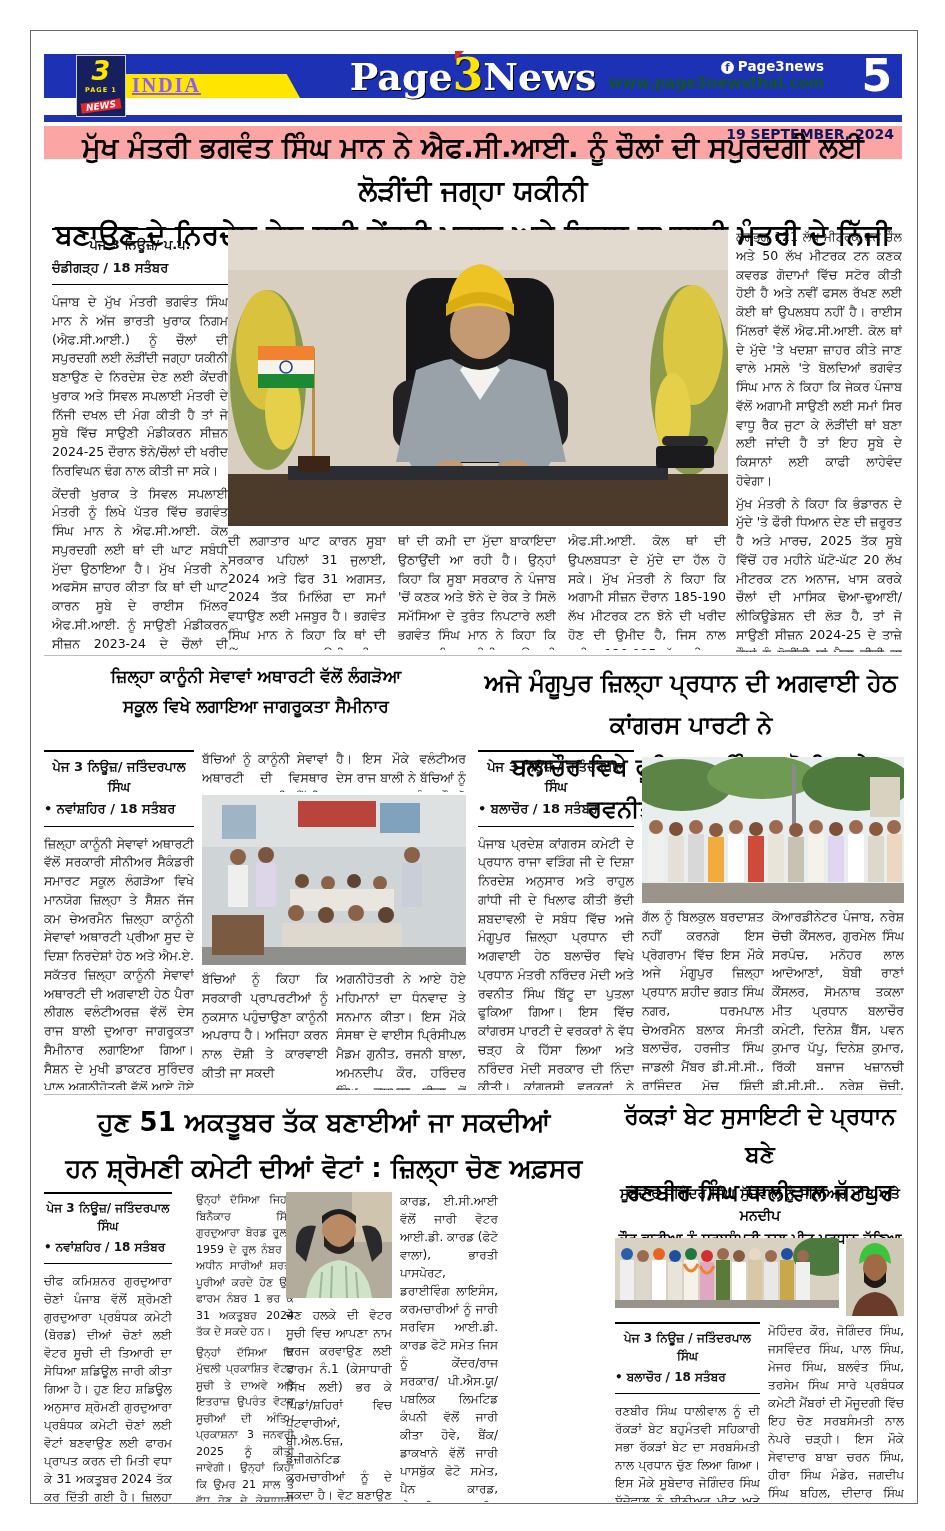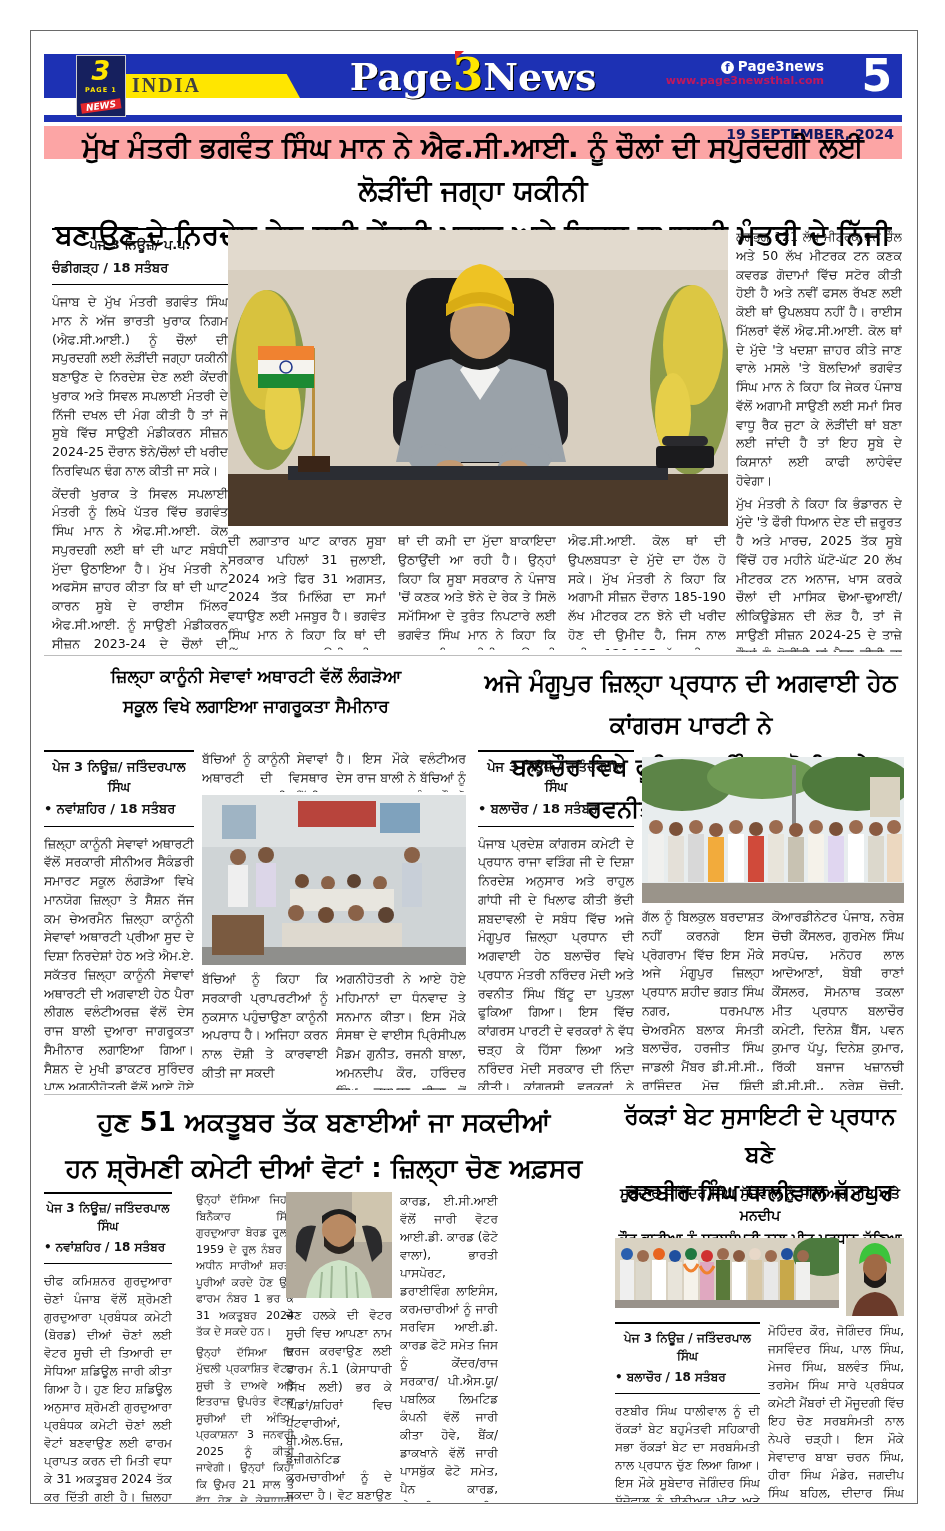--- a/index.html
+++ b/index.html
@@ -6,38 +6,38 @@
   .page{position:relative;width:945px;height:1531px;background:#fff;overflow:hidden;
         font-family:"DejaVu Sans",sans-serif;color:#111;}
   .frame{position:absolute;left:30px;top:30px;width:886px;height:1472px;border:1px solid #6a6a6a;}
 
   
   .masthead{position:absolute;left:44px;top:54px;width:858px;height:68px;}
   .mh-blue{position:absolute;left:0;top:0;width:100%;height:44px;background:#1d31b4;}
   .mh-yellowtab{position:absolute;left:66px;top:20px;width:190px;height:24px;background:#ffe600;
                 clip-path:polygon(0 0,93% 0,100% 100%,0 100%);}
   .mh-edition{position:absolute;left:88px;top:20px;font-family:"Liberation Serif",serif;
-              font-weight:bold;font-size:20px;letter-spacing:2px;color:#404040;}
+              font-weight:bold;font-size:20px;letter-spacing:2px;color:#8b5cf6;text-decoration:underline;}
   .mh-logo{position:absolute;left:32px;top:1px;width:48px;height:60px;background:#16205e;
            border:1px solid #cfcfcf;text-align:center;z-index:3;}
   .mh-logo .n3{display:block;color:#ffe600;font-size:27px;font-weight:bold;font-style:italic;line-height:30px;}
   .mh-logo .p3{display:block;color:#ffe600;font-size:6.5px;font-weight:bold;letter-spacing:1px;}
   .mh-logo .nw{display:inline-block;background:#e3262b;color:#fff;font-size:9px;font-style:italic;
                font-weight:bold;transform:rotate(-8deg);padding:0 5px;margin-top:2px;}
   .mh-title{position:absolute;left:0;right:0;top:-2px;text-align:center;
             font-family:"DejaVu Serif",serif;font-weight:bold;font-size:38px;line-height:46px;
             color:#fff;text-shadow:1px 1px 0 #000;}
   .mh-title .t3{color:#ffe600;font-size:44px;position:relative;}
   .mh-title .t3 b{position:absolute;left:2px;top:2px;width:0;height:0;border-left:9px solid #e3262b;
                   border-bottom:9px solid transparent;}
   .mh-social{position:absolute;right:78px;top:4px;text-align:right;color:#fff;z-index:4;}
   .mh-handle{font-size:13.5px;font-weight:bold;}
   .fb{display:inline-block;width:13px;height:13px;border-radius:50%;background:#fff;color:#1d31b4;
       font-size:10px;font-weight:bold;text-align:center;line-height:13px;margin-right:4px;}
-  .mh-web{font-size:11px;font-weight:bold;color:#be185d;}
+  .mh-web{font-size:15px;font-weight:bold;color:#14532d;}
   .mh-page5{position:absolute;right:10px;top:-4px;color:#fff;font-size:44px;font-weight:bold;z-index:4;}
   .mh-datebar{position:absolute;left:0;top:44px;width:100%;height:33px;background:#fca5a5;margin-top:28px;}
   .mh-date{position:absolute;right:8px;top:0;font-size:14px;font-weight:bold;color:#0d1560;line-height:17px;}
   .mh-bluestrip{position:absolute;left:0;top:61px;width:100%;height:7px;background:#1d31b4;}
 
   
   .h1{position:absolute;left:44px;top:126px;width:858px;text-align:center;
       font-size:28px;font-weight:bold;line-height:1.55;color:#000;}
   .h2{position:absolute;text-align:center;font-weight:bold;color:#000;}
   .col{position:absolute;font-size:12.5px;line-height:1.5;text-align:justify;overflow:hidden;color:#101010;}

